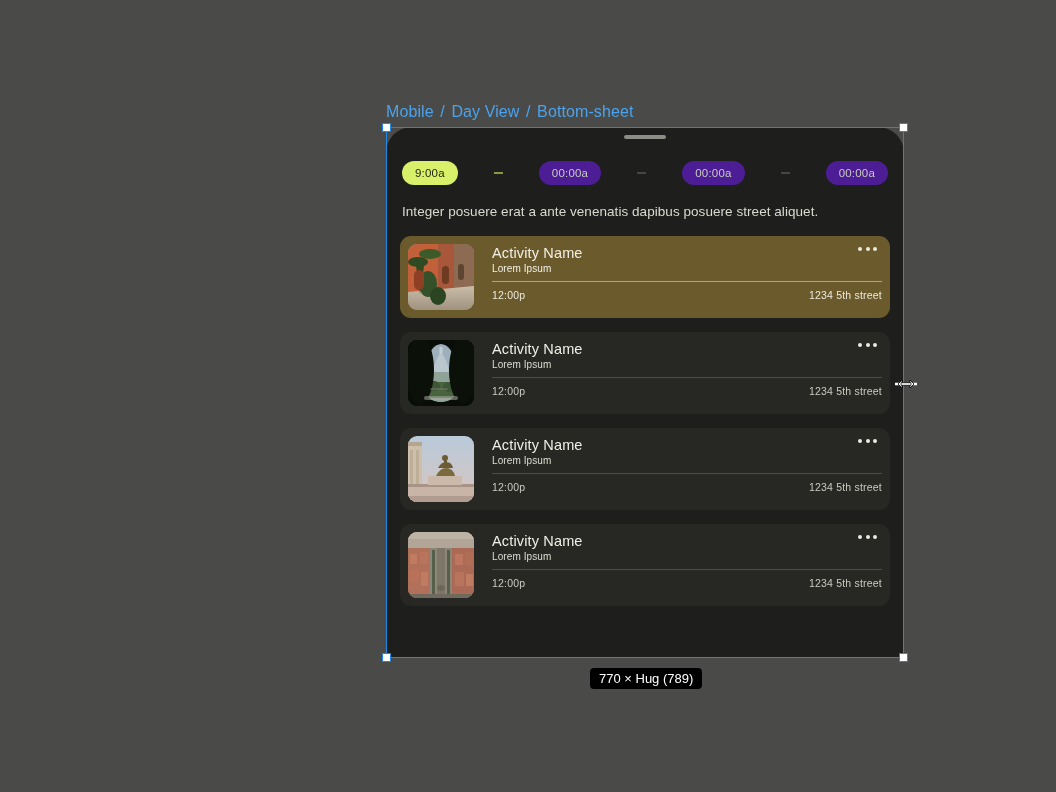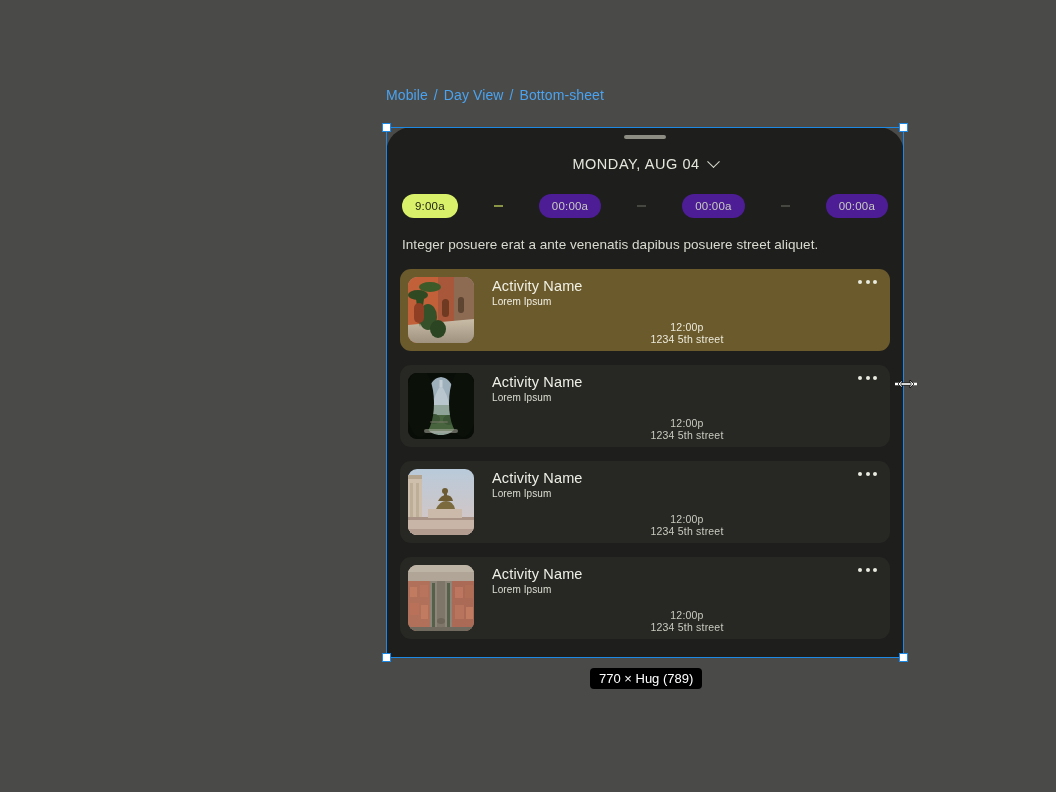--- a/index.html
+++ b/index.html
@@ -16,22 +16,22 @@
     position: relative;
     width: 1056px;
     height: 792px;
     background: #4a4a48;
   }
 
   
   #breadcrumb {
     position: absolute;
     left: 386px;
-    top: 87px;
-    font-size: 14px;
+    top: 103px;
+    font-size: 16px;
     color: #4aa3f0;
     letter-spacing: .1px;
     white-space: nowrap;
     text-align: center;
   }
   #breadcrumb .sep { color: #4aa3f0; padding: 0 2px; }
 
   
   #selection {
     position: absolute;
@@ -195,21 +195,20 @@
   .card.highlight .divider { background: #b6a766; }
 
   .card-meta {
     display: flex;
     justify-content: space-between;
     align-items: center;
     margin-top: 7px;
     font-size: 10.5px;
     color: #c9cbbe;
     letter-spacing: .2px;
-    flex-direction: column;
   }
   .card.highlight .card-meta { color: #eceadb; }
 
   .dots {
     position: absolute;
     top: 3px;
     right: 5px;
     display: flex;
     gap: 3.5px;
     align-items: center;
@@ -256,24 +255,20 @@
     <span class="sep">/</span>
     <span>Day View</span>
     <span class="sep">/</span>
     <span>Bottom-sheet</span>
   </div>
 
   <div id="sheet">
 
     <div id="grabber"></div>
 
-    <div id="date-header">
-      <span>MONDAY, AUG 04</span>
-      <span class="chev"></span>
-    </div>
 
     <div id="timeline">
       <div class="pill active">
         <span>9:00a</span>
       </div>
       <div class="conn lit"></div>
       <div class="pill">
         <span>00:00a</span>
       </div>
       <div class="conn"></div>

